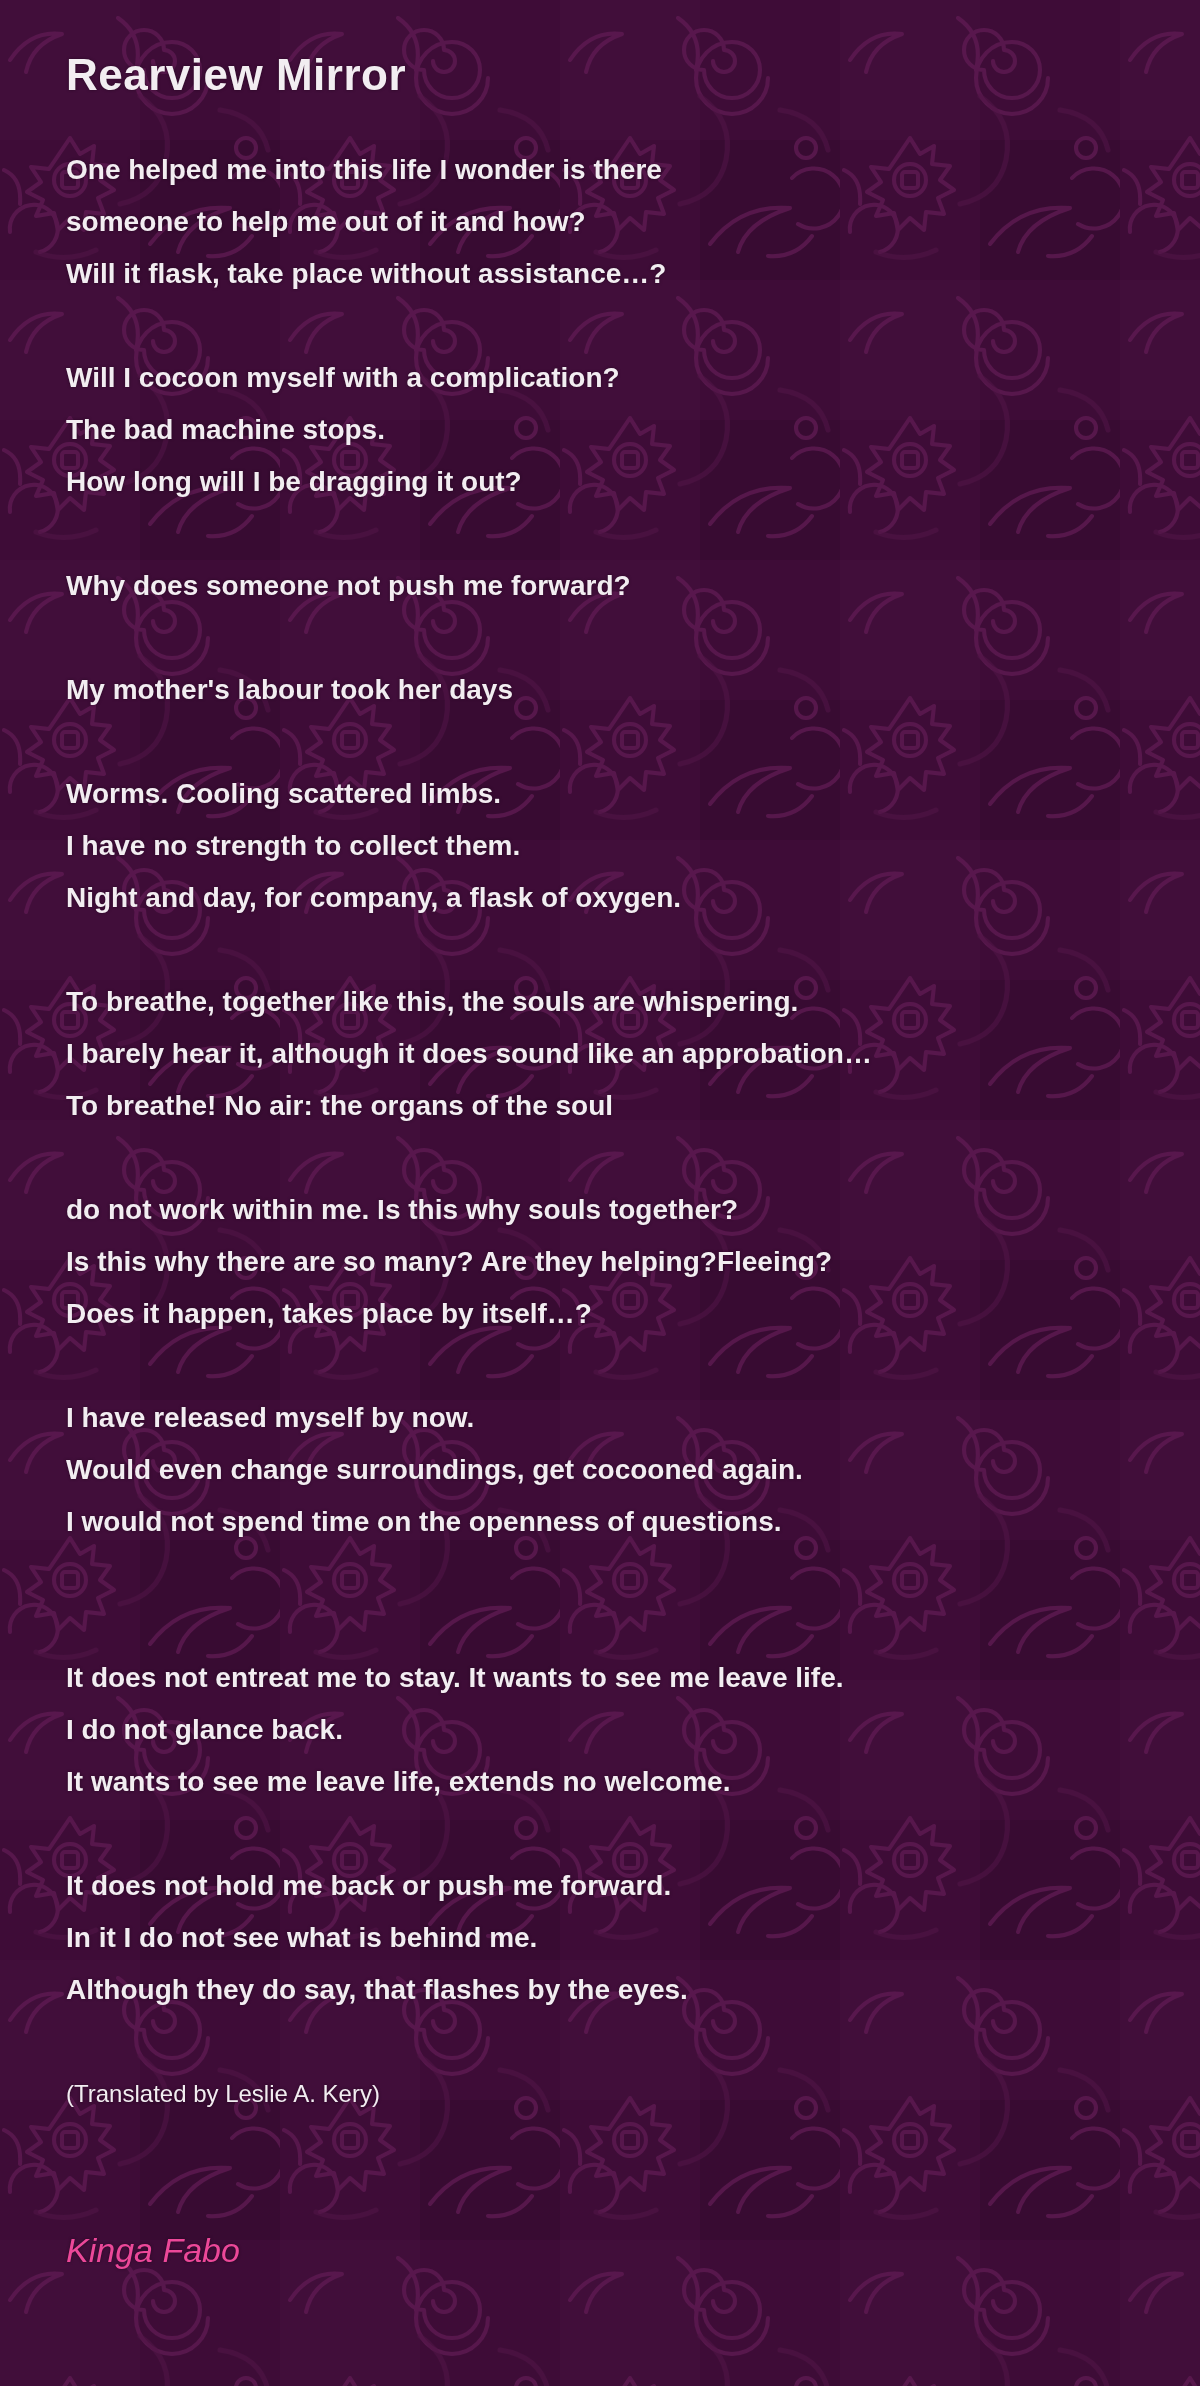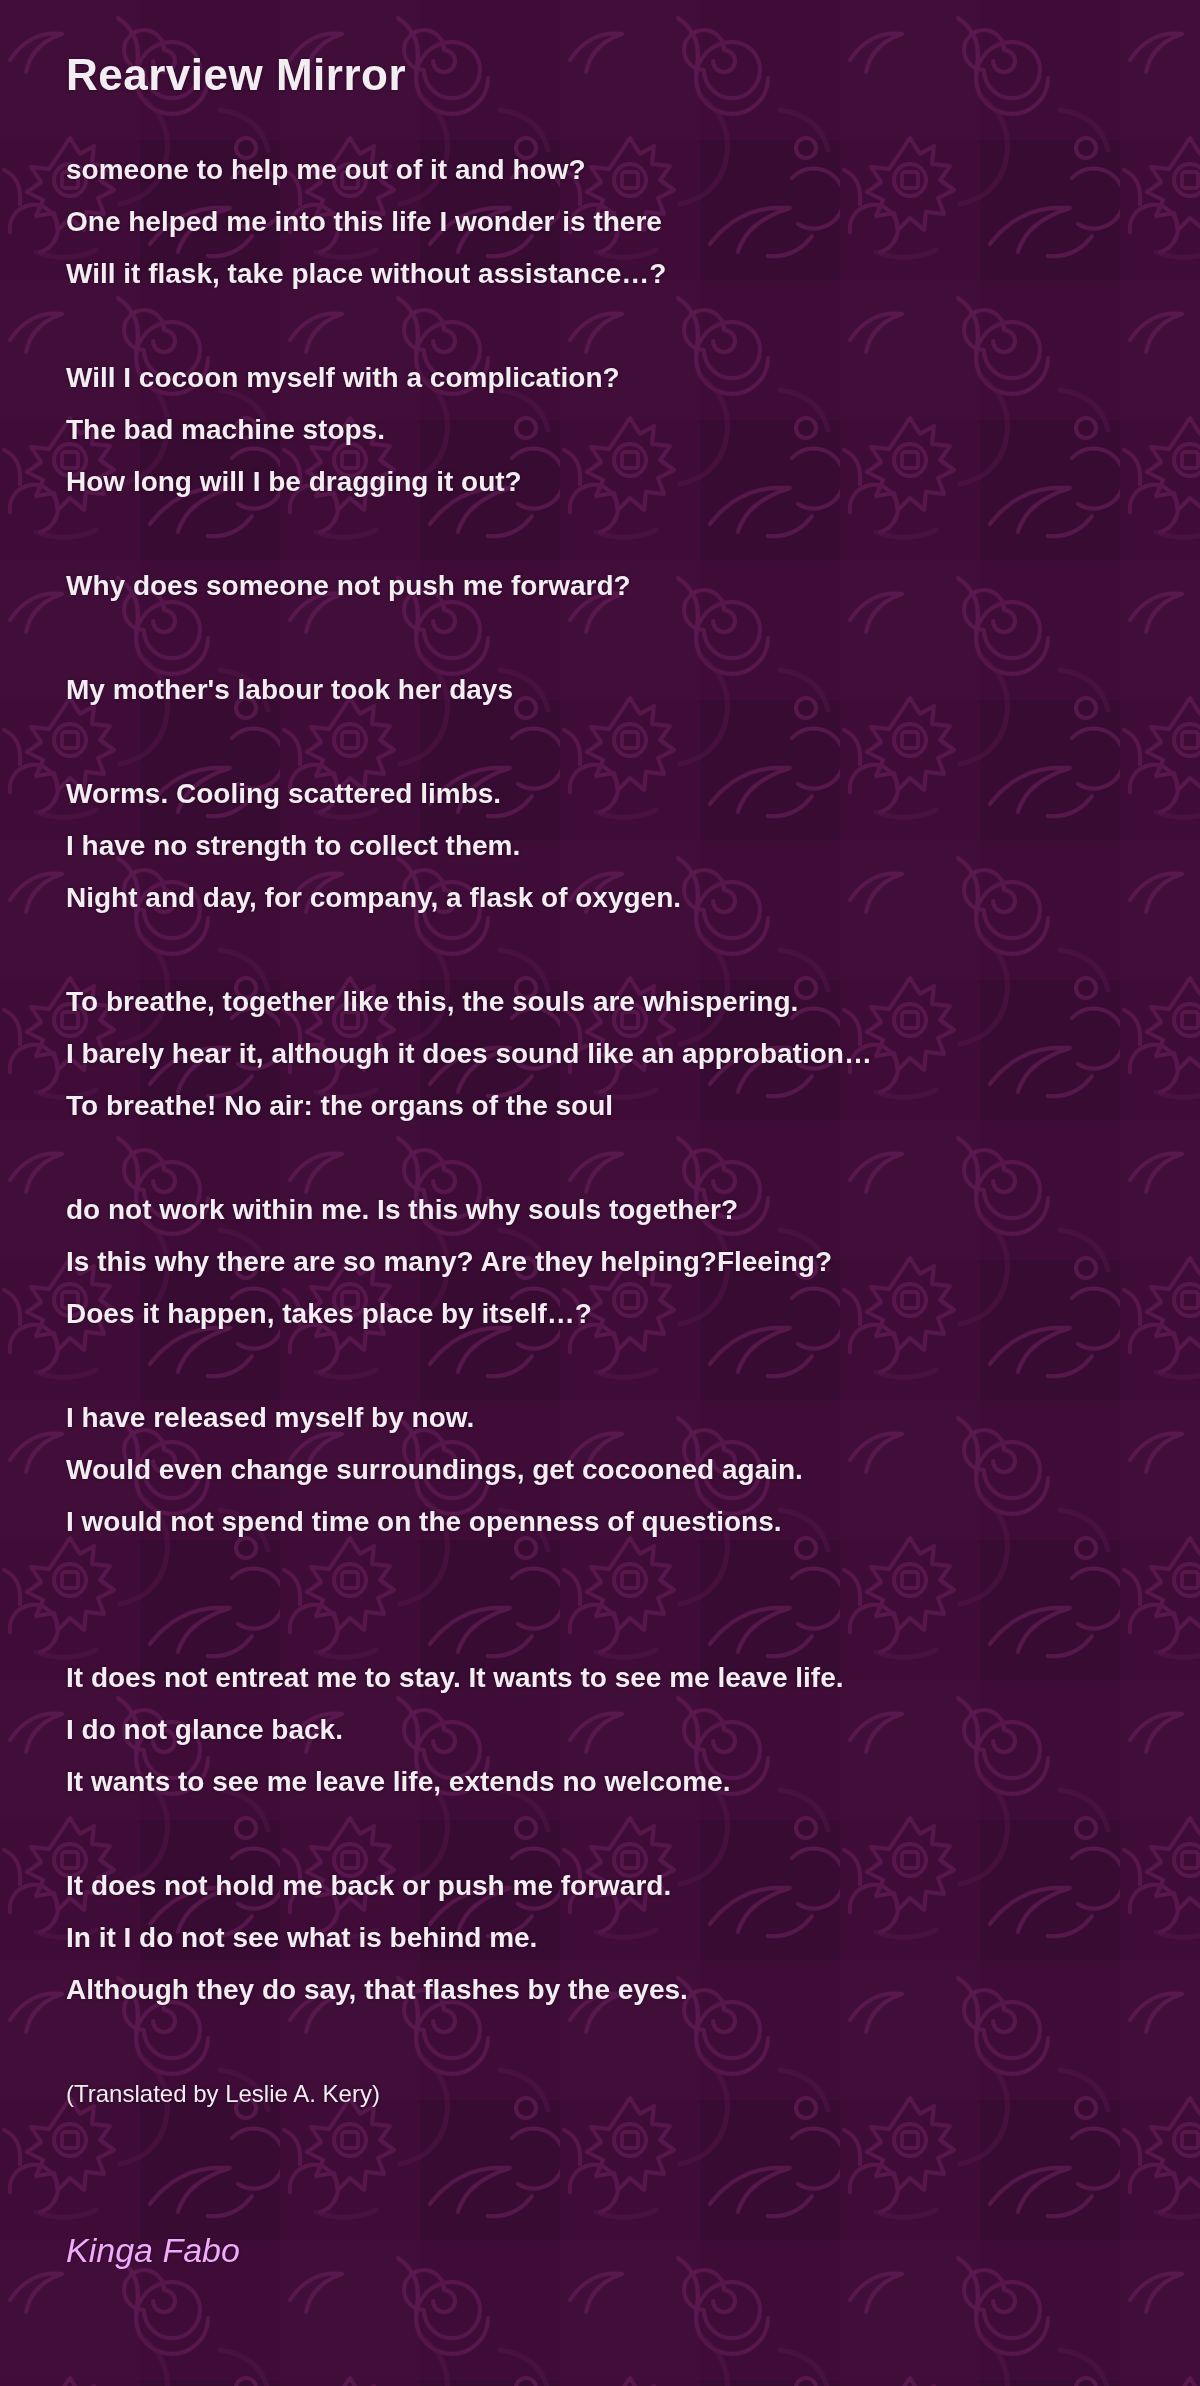--- a/index.html
+++ b/index.html
@@ -47,21 +47,21 @@
     line-height: 52px;
     margin: 0;
     text-shadow: 0 0 3px rgba(20,2,18,0.55);
   }
   .author {
     margin-top: 104px;
     font-size: 34px;
     line-height: 52px;
     font-style: italic;
     font-weight: normal;
-    color: #f0abfc;
+    color: #ec4899;
     text-shadow: 0 0 3px rgba(20,2,18,0.55);
   }
 </style>
 </head>
 <body>
 
 <svg class="bg-svg" xmlns="http://www.w3.org/2000/svg" width="1200" height="2386">
   <defs>
     <pattern id="damask" width="280" height="280" patternUnits="userSpaceOnUse">
       <rect x="0" y="0" width="280" height="280" fill="#3e0c37"></rect>
@@ -91,22 +91,22 @@
   <rect x="0" y="0" width="1200" height="2386" fill="url(#damask)"></rect>
 </svg>
 
 <main class="content">
 
   <h1 class="page-title">Rearview Mirror</h1>
 
   <div class="poem">
 
     <div class="stanza">
+      <div class="line">One helped me into this life I wonder is there</div>
       <div class="line">someone to help me out of it and how?</div>
-      <div class="line">One helped me into this life I wonder is there</div>
       <div class="line">Will it flask, take place without assistance…?</div>
     </div>
 
     <div class="stanza">
       <div class="line">Will I cocoon myself with a complication?</div>
       <div class="line">The bad machine stops.</div>
       <div class="line">How long will I be dragging it out?</div>
     </div>
 
     <div class="stanza">

